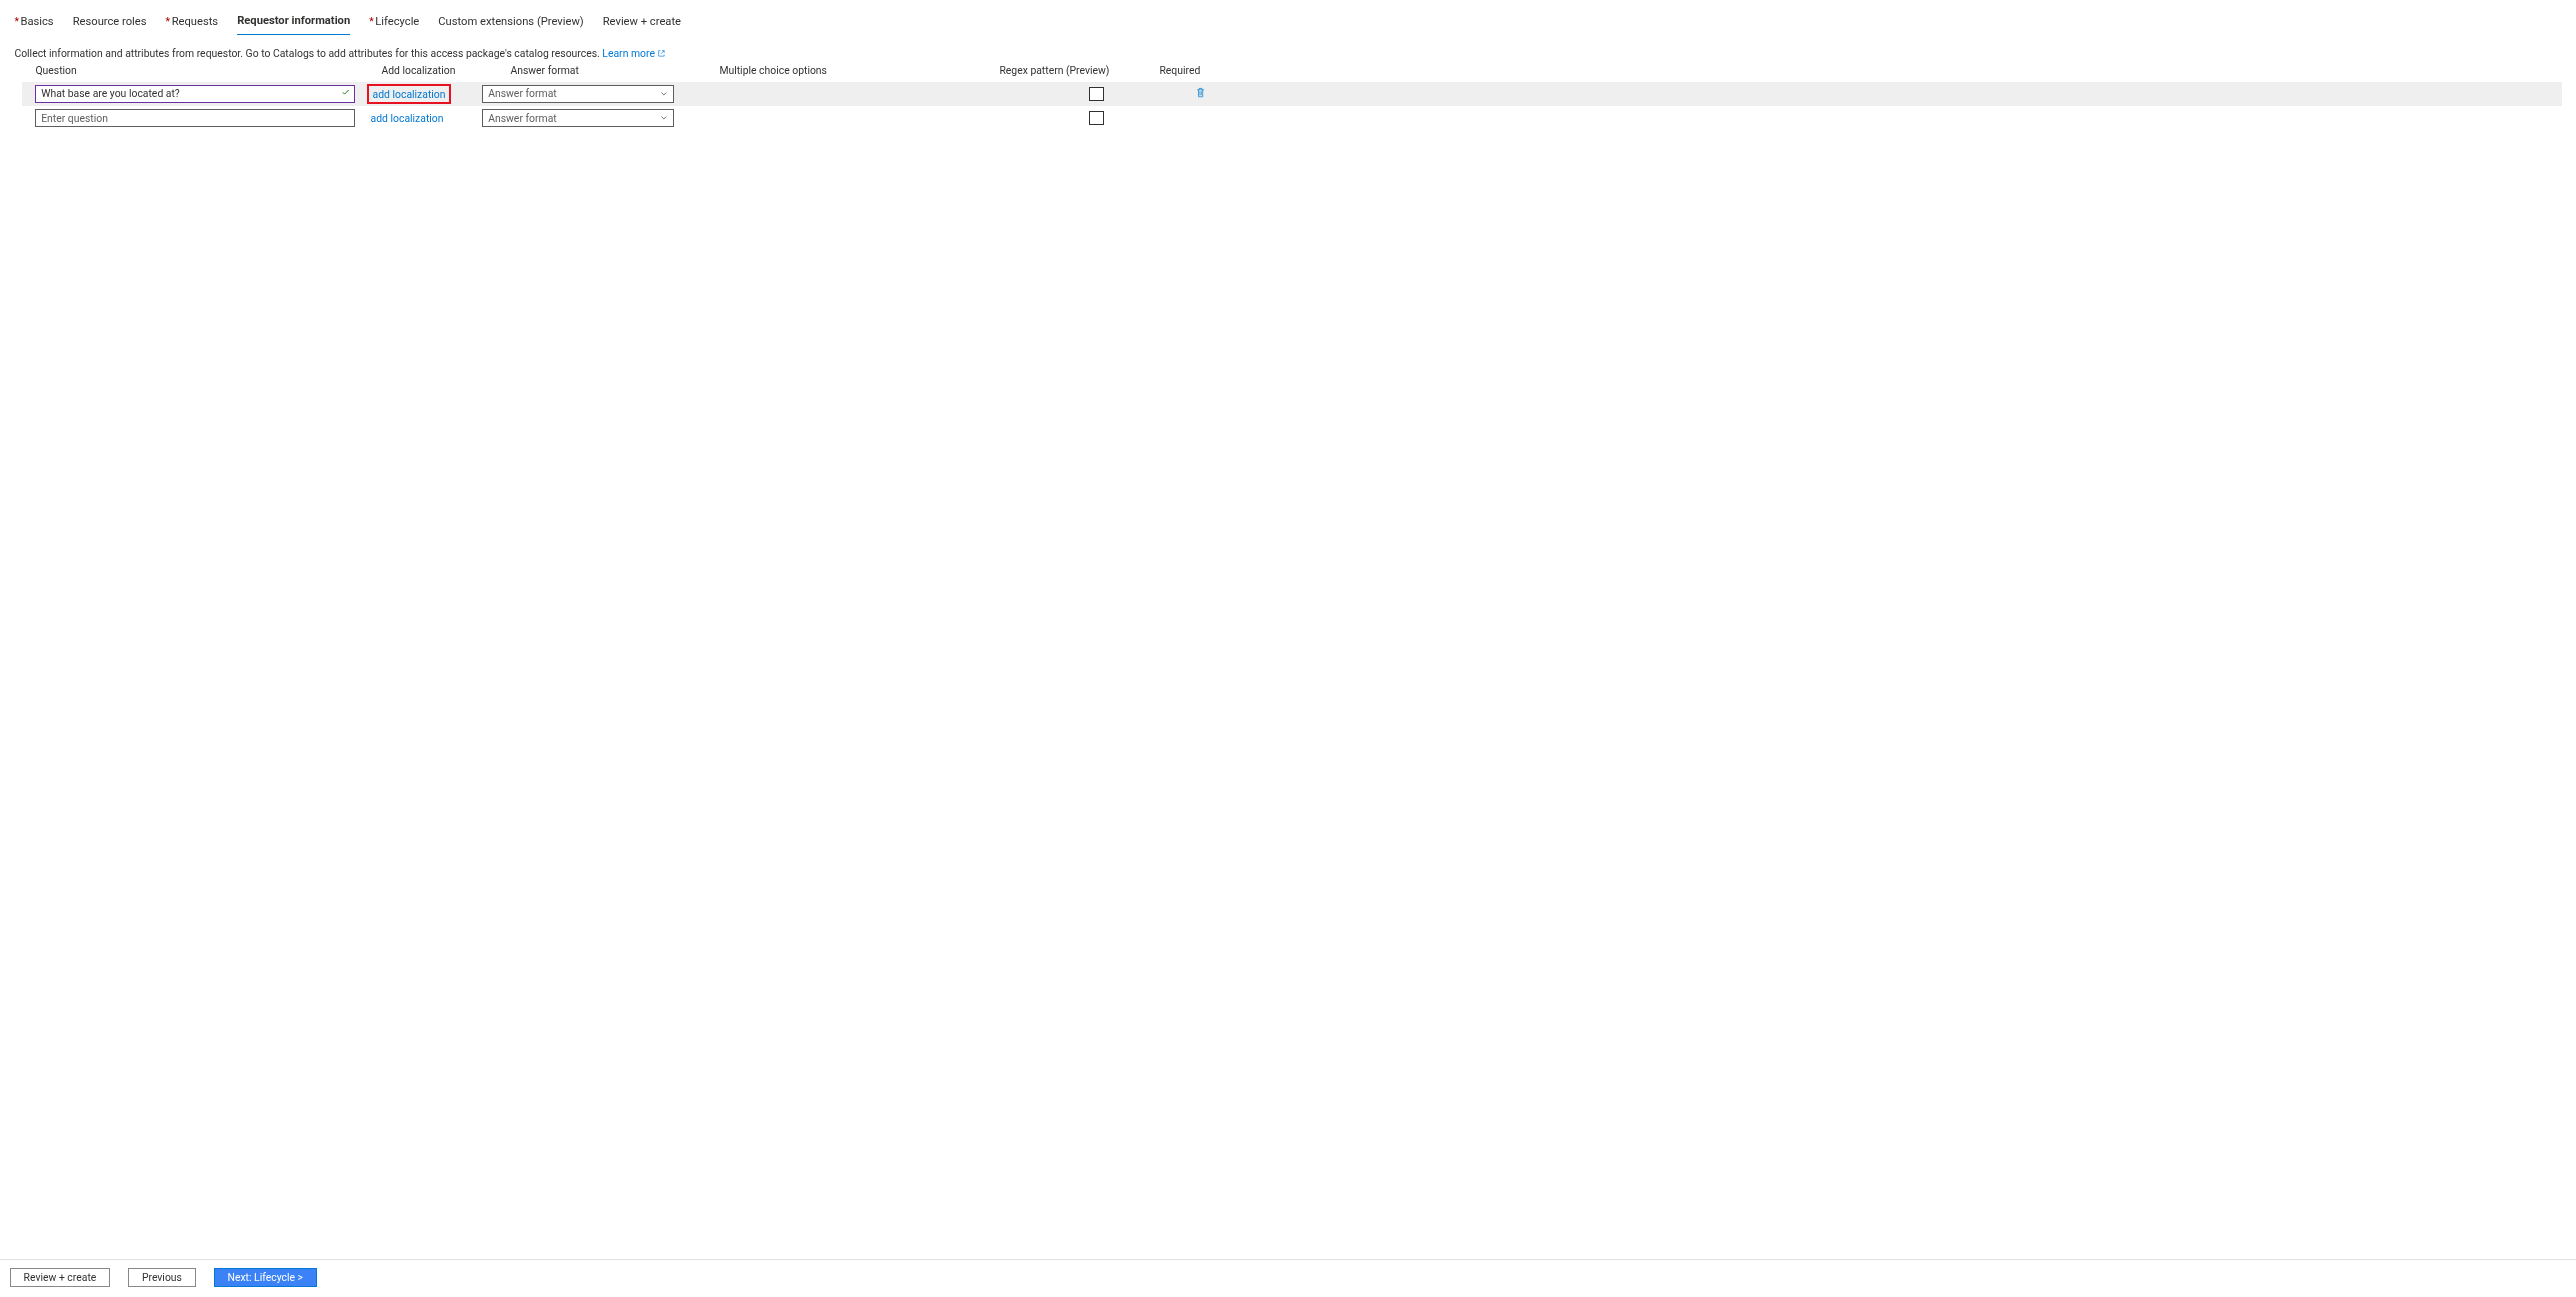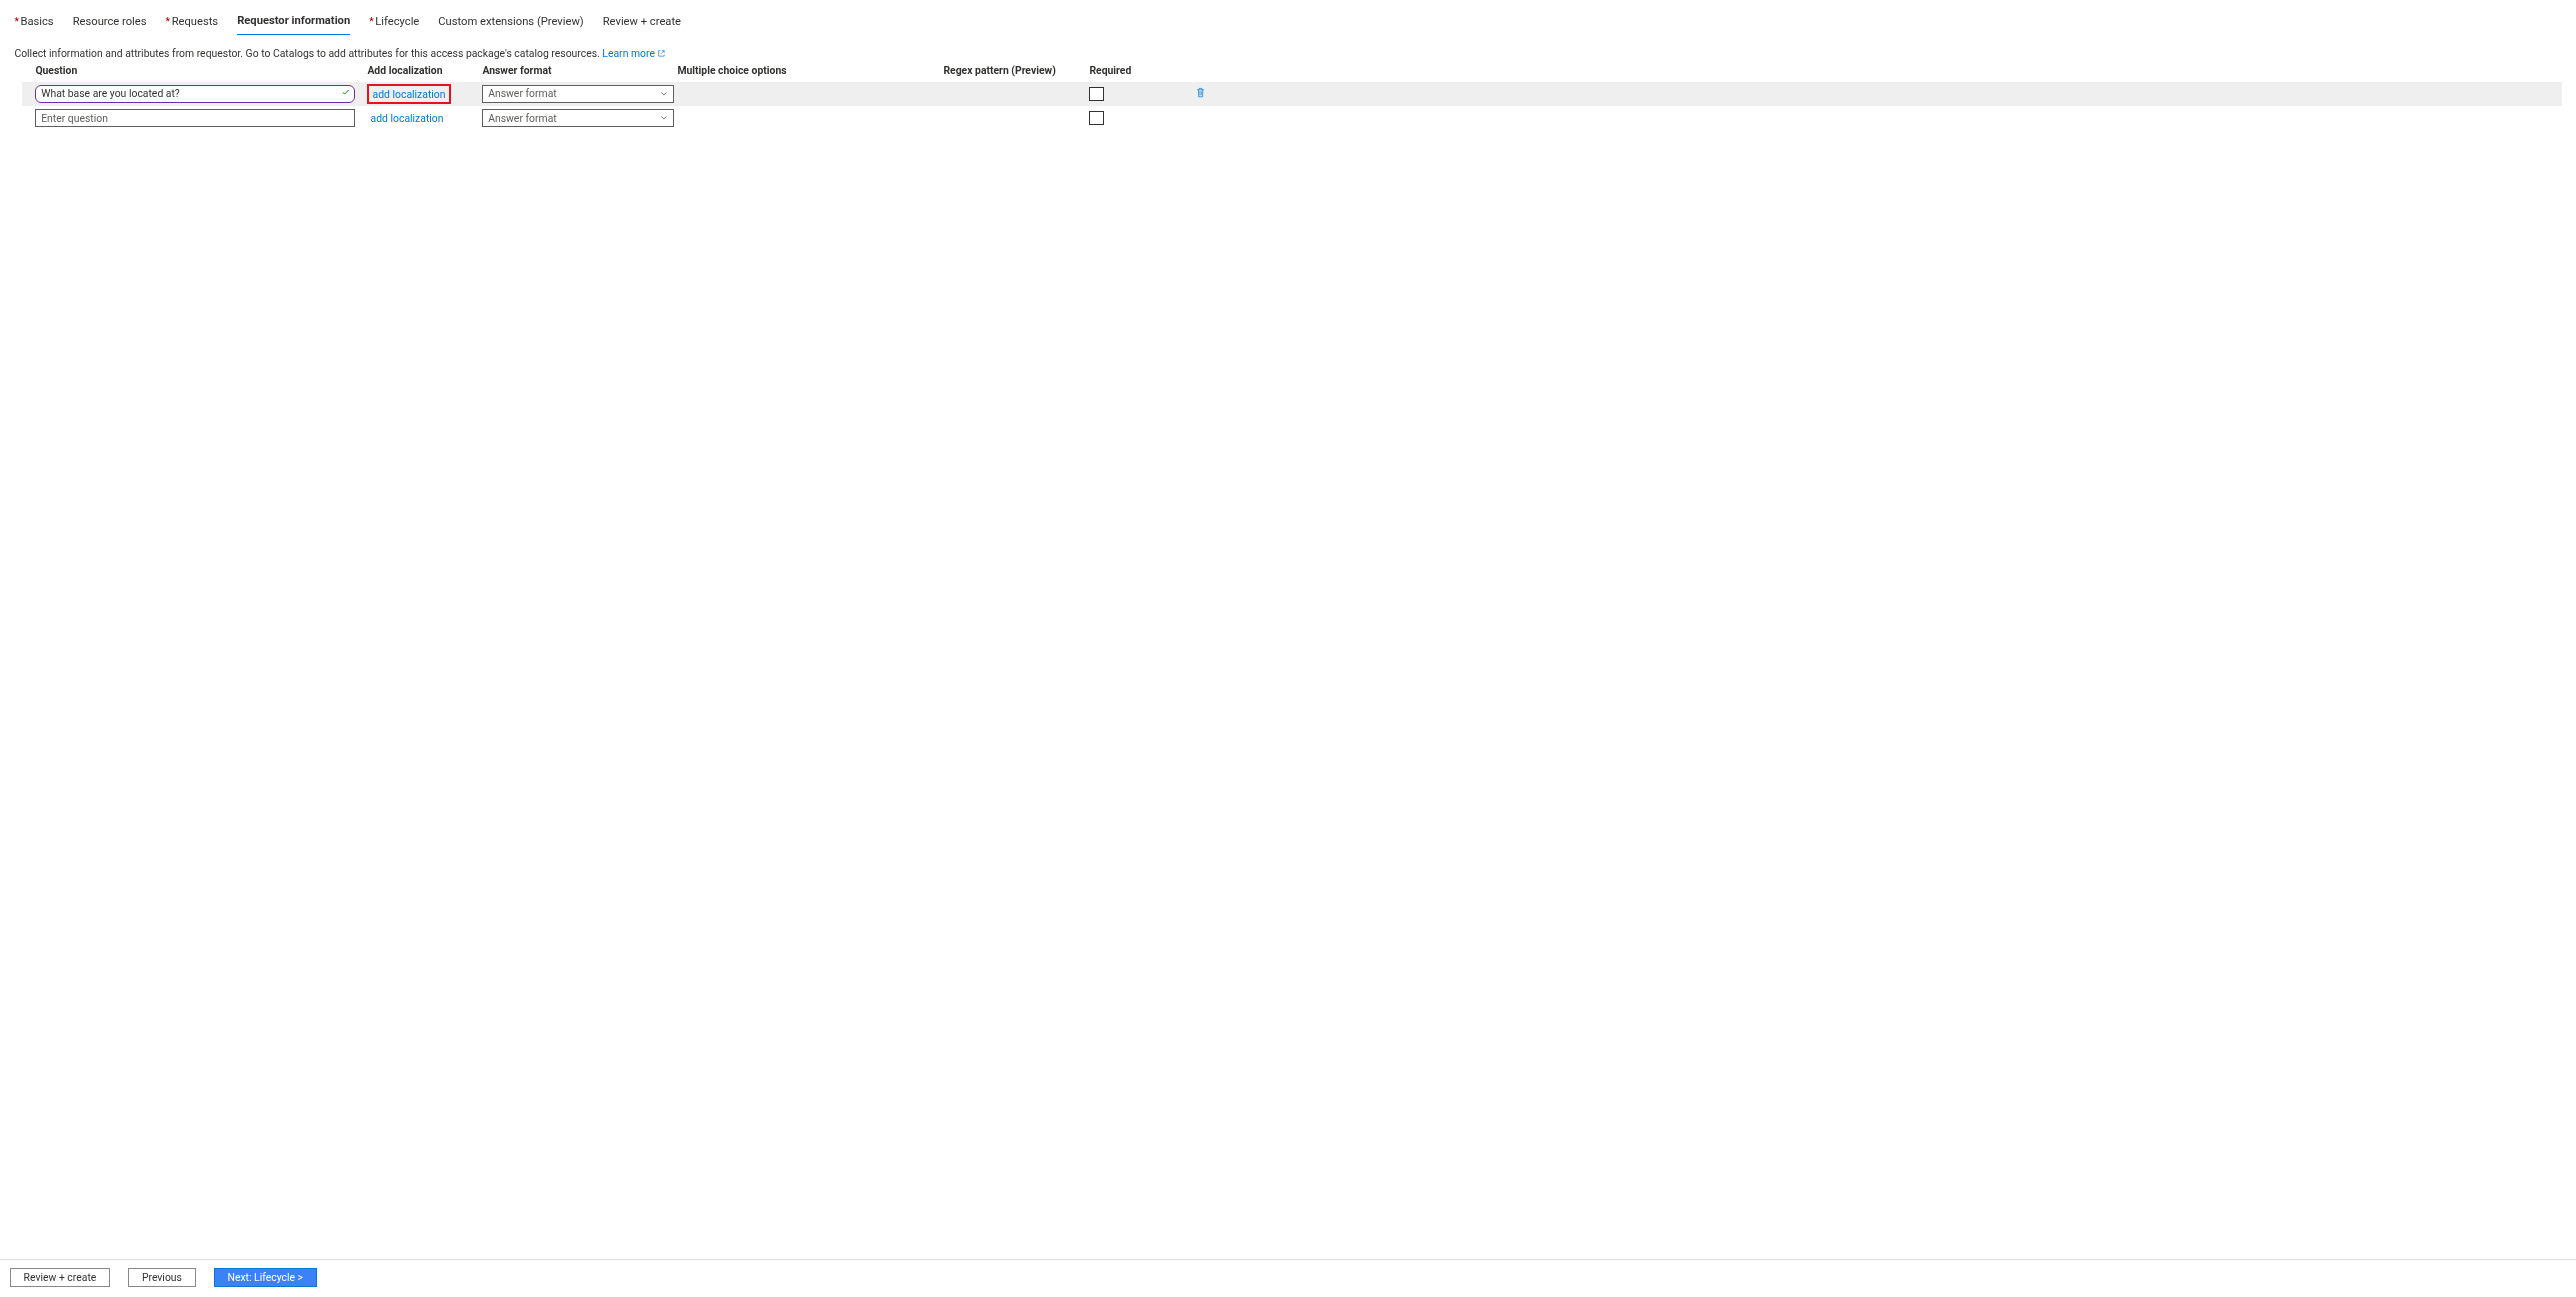--- a/index.html
+++ b/index.html
@@ -78,22 +78,23 @@
   border-bottom: 1.6px solid #0078d4;
 }
 .questions-area {
   margin-left: 8px;
 }
 .qhdr {
   display: grid;
   grid-template-columns: 332px 115px 195px 266px 146px 104px 29px;
   align-items: center;
   font-size: 10.4px;
-  font-weight: 700;
+  font-weight: 400;
   padding: 3.2px 13px 4.8px 13px;
+  gap: 14px;
 }
 .qrow {
   display: grid;
   grid-template-columns: 332px 115px 195px 266px 146px 104px 29px;
   align-items: center;
   padding: 3.2px 13px 3.2px 13px;
 }
 .qrow.filled {
   background: #efefef;
 }
@@ -105,21 +106,20 @@
   width: 100%;
   height: 17.6px;
   border: 0.8px solid #605e5c;
   outline: none;
   padding: 0 19px 0 4.8px;
   font-size: 10.4px;
   color: #323130;
 }
 .qinput.valid {
   border-color: #6b2fa5;
-  border-radius: 6px;
 }
 .qinput::placeholder {
   color: #605e5c;
 }
 .check-icon {
   position: absolute;
   right: 4.8px;
   top: 50%;
   transform: translateY(-50%);
   color: #107c10;

